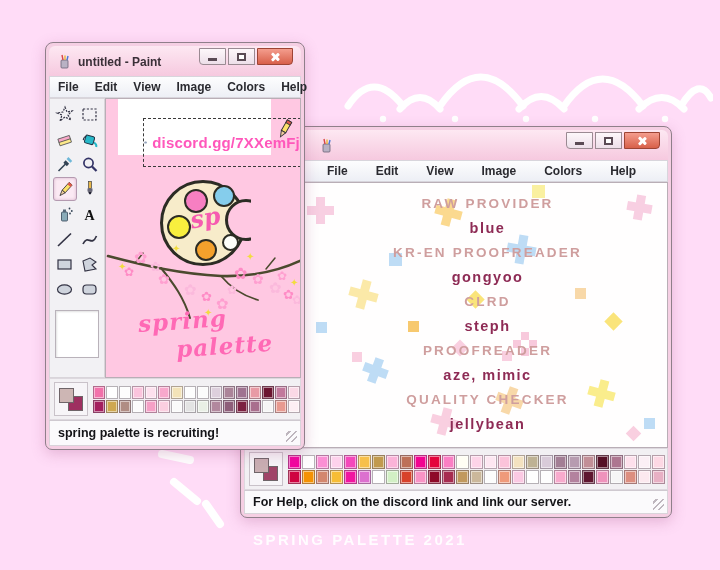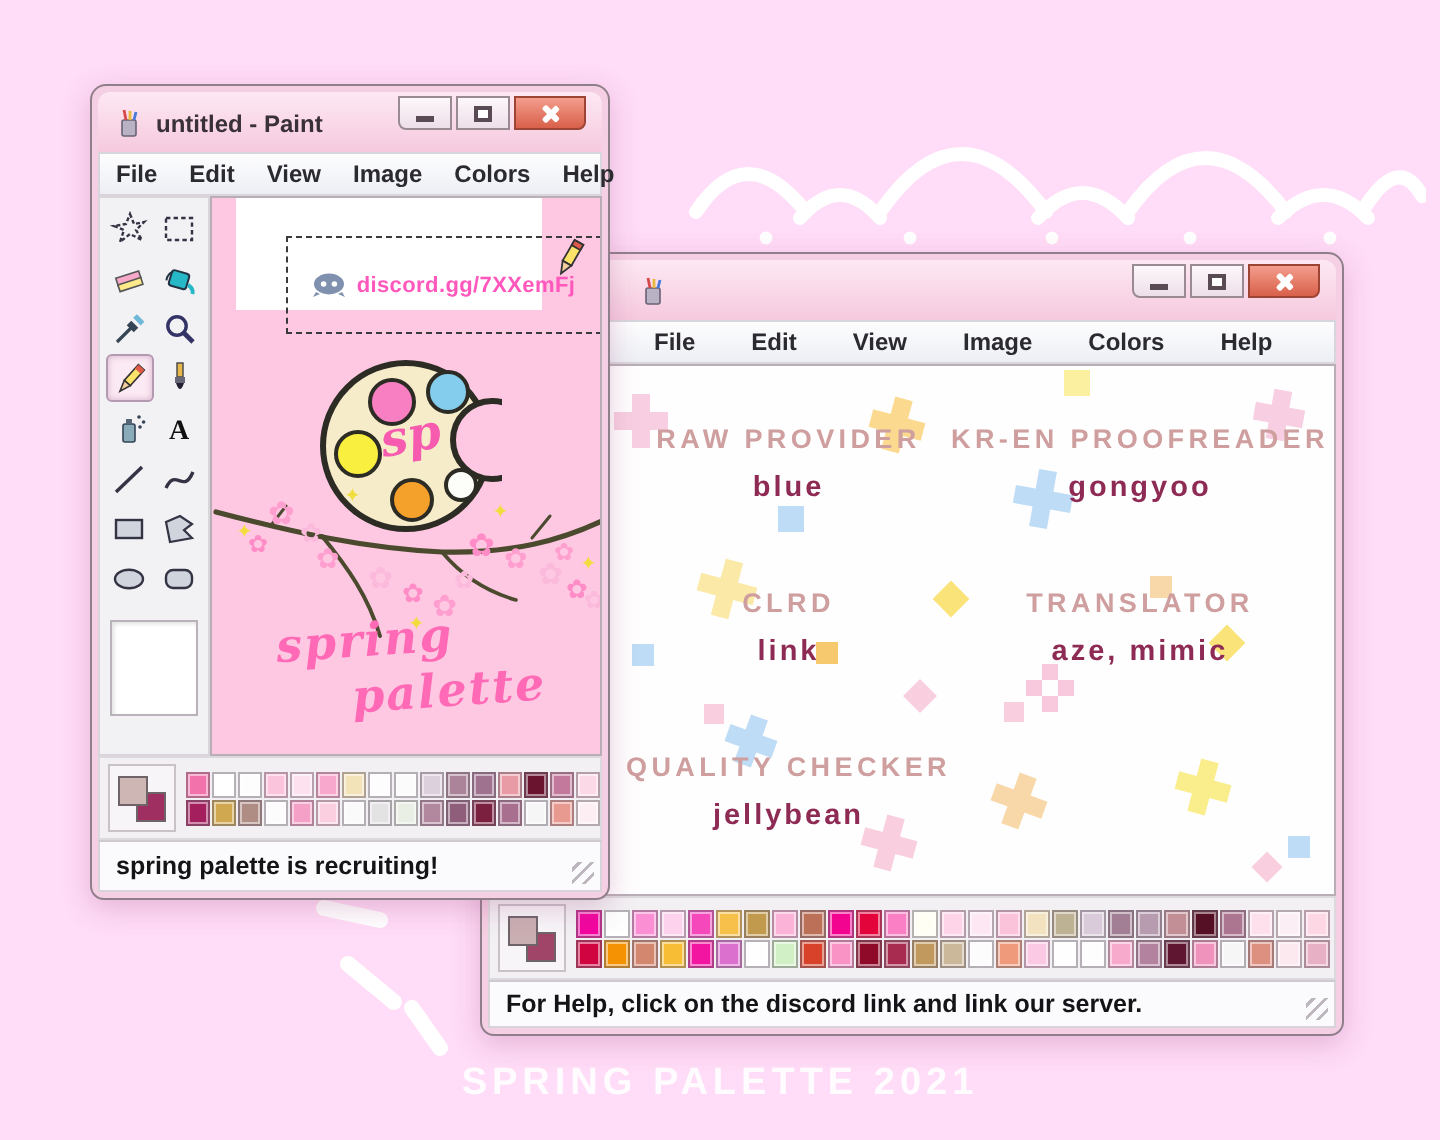--- a/index.html
+++ b/index.html
@@ -2,21 +2,21 @@
 <html><head>
 <meta charset="utf-8">
 <style>
   * { margin:0; padding:0; box-sizing:border-box; }
   html,body { width:720px; height:570px; overflow:hidden; }
   body { font-family:"Liberation Sans", sans-serif; background:#ffdcf7; position:relative; }
 
   
   .bg-svg { position:absolute; z-index:0; }
   .footer-text { position:absolute; top:531px; left:0; width:720px; text-align:center;
-    color:rgba(255,255,255,.9); font-size:19px; font-weight:bold; letter-spacing:2.5px; z-index:0; }
+    color:rgba(255,255,255,.9); font-size:15px; font-weight:bold; letter-spacing:2.5px; z-index:0; }
 
   
   .window { position:absolute; background:#f5cfe3; border:1px solid #8f7f8a; border-radius:8px 8px 7px 7px;
     box-shadow:0 4px 14px rgba(170,90,140,.3); padding:3px; display:flex; flex-direction:column; }
   .titlebar { height:30px; position:relative; display:flex; align-items:center;
     background:linear-gradient(#fde8f2,#f6c9df); border-radius:6px 6px 0 0; padding:0 8px; flex:none; }
   .title-icon { width:15px; height:15px; margin-right:6px; flex:none; }
   .title-text { font-size:12px; font-weight:bold; color:#3a3038; padding-top:1px; }
   .win-btns { position:absolute; top:2px; right:8px; display:flex; gap:2px; }
   .wbtn { height:17px; border:1px solid #9a8a92; display:flex; align-items:center; justify-content:center; }
@@ -61,21 +61,21 @@
   .tool-btn { width:24px; height:24px; border:1px solid transparent; background:transparent; border-radius:3px;
     display:flex; align-items:center; justify-content:center; padding:0; }
   .tool-btn.selected { background:#fbe9f3; border-color:#b49ab0; box-shadow:inset 0 0 3px rgba(180,120,160,.5); }
   .tool-options { width:44px; height:48px; margin-top:8px; background:#fff; border:1px solid #b9b2ba;
     box-shadow:inset 1px 1px 2px rgba(0,0,0,.12); }
   .canvas-left { flex:1; background:#ffc8e2; border:1px solid #b9aeb6; position:relative; overflow:hidden; }
 
   .art-white-rect { position:absolute; left:12px; top:0; width:153px; height:56px; background:#fff; }
   .selection-box { position:absolute; left:37px; top:19px; width:158px; height:49px; border:1px dashed #3a3a3a;
     display:flex; align-items:center; justify-content:center; gap:5px; }
-  .discord-link { font-size:11px; font-weight:bold; color:#ff57bb; letter-spacing:.2px; }
+  .discord-link { font-size:15px; font-weight:bold; color:#ff57bb; letter-spacing:.2px; }
   .pencil-cursor { position:absolute; left:170px; top:20px; }
 
   .palette-wrap { position:absolute; left:51px; top:78px; width:94px; height:94px; overflow:hidden; }
   .palette-disc { position:absolute; left:3px; top:3px; width:86px; height:86px; background:#f7ecca;
     border:3px solid #2c2c24; border-radius:50%; }
   .palette-bite { position:absolute; left:68px; top:22px; width:42px; height:42px; background:#ffc8e2;
     border:3px solid #2c2c24; border-radius:50%; }
   .paint-dot { position:absolute; border:2px solid #2c2c24; border-radius:50%; }
   .sp-script { position:absolute; left:84px; top:104px; font-family:"DejaVu Serif", serif; font-style:italic;
     font-weight:bold; font-size:24px; color:#f65bb0; transform:rotate(-10deg); z-index:3; }
@@ -87,21 +87,21 @@
   #script1 { left:32px; top:208px; font-size:23px; }
   #script2 { left:70px; top:233px; font-size:23px; }
 
   
   #right-window { left:240px; top:126px; width:432px; height:392px; z-index:1; }
   #right-window .titlebar { padding-left:75px; }
   #right-window .menubar { padding-left:68px; }
   .canvas-right { flex:1; background:#fffefe; border:1px solid #b9aeb6; position:relative; overflow:hidden; min-height:0; }
   .deco { position:absolute; z-index:1; }
   .roles-grid { position:absolute; left:68px; right:5px; top:8px; bottom:10px; z-index:2;
-    display:grid; grid-template-columns:1fr 1fr; grid-auto-rows:1fr;text-align:center; }
+    display:grid; grid-template-columns:1fr; grid-auto-rows:1fr;text-align:center; }
   .role-cell { display:flex; flex-direction:column; align-items:center; justify-content:center; }
   .role-title { font-size:13.5px; font-weight:bold; letter-spacing:2.2px; color:#cf9e9e; white-space:nowrap; }
   .role-name { margin-top:9px; font-size:14.5px; font-weight:bold; letter-spacing:1.5px; color:#8e2b55; }
 </style>
 </head>
 <body>
 
 <svg class="bg-svg" style="left:343px; top:46px;" width="370" height="78" viewBox="0 0 370 78">
   <g stroke="#ffffff" stroke-width="7" fill="none" stroke-linecap="round">
     <path d="M5 60 Q30 22 60 60"></path>
@@ -220,24 +220,24 @@
         <div class="role-cell">
           <div class="role-title">RAW PROVIDER</div>
           <div class="role-name">blue</div>
         </div>
         <div class="role-cell">
           <div class="role-title">KR-EN PROOFREADER</div>
           <div class="role-name">gongyoo</div>
         </div>
         <div class="role-cell">
           <div class="role-title">CLRD</div>
-          <div class="role-name">link</div>
+          <div class="role-name">steph</div>
         </div>
         <div class="role-cell">
-          <div class="role-title">TRANSLATOR</div>
+          <div class="role-title">PROOFREADER</div>
           <div class="role-name">aze, mimic</div>
         </div>
         <div class="role-cell">
           <div class="role-title">QUALITY CHECKER</div>
           <div class="role-name">jellybean</div>
         </div>
       </div>
   </div>
   <div class="palettebox">
     <div class="indicator">

